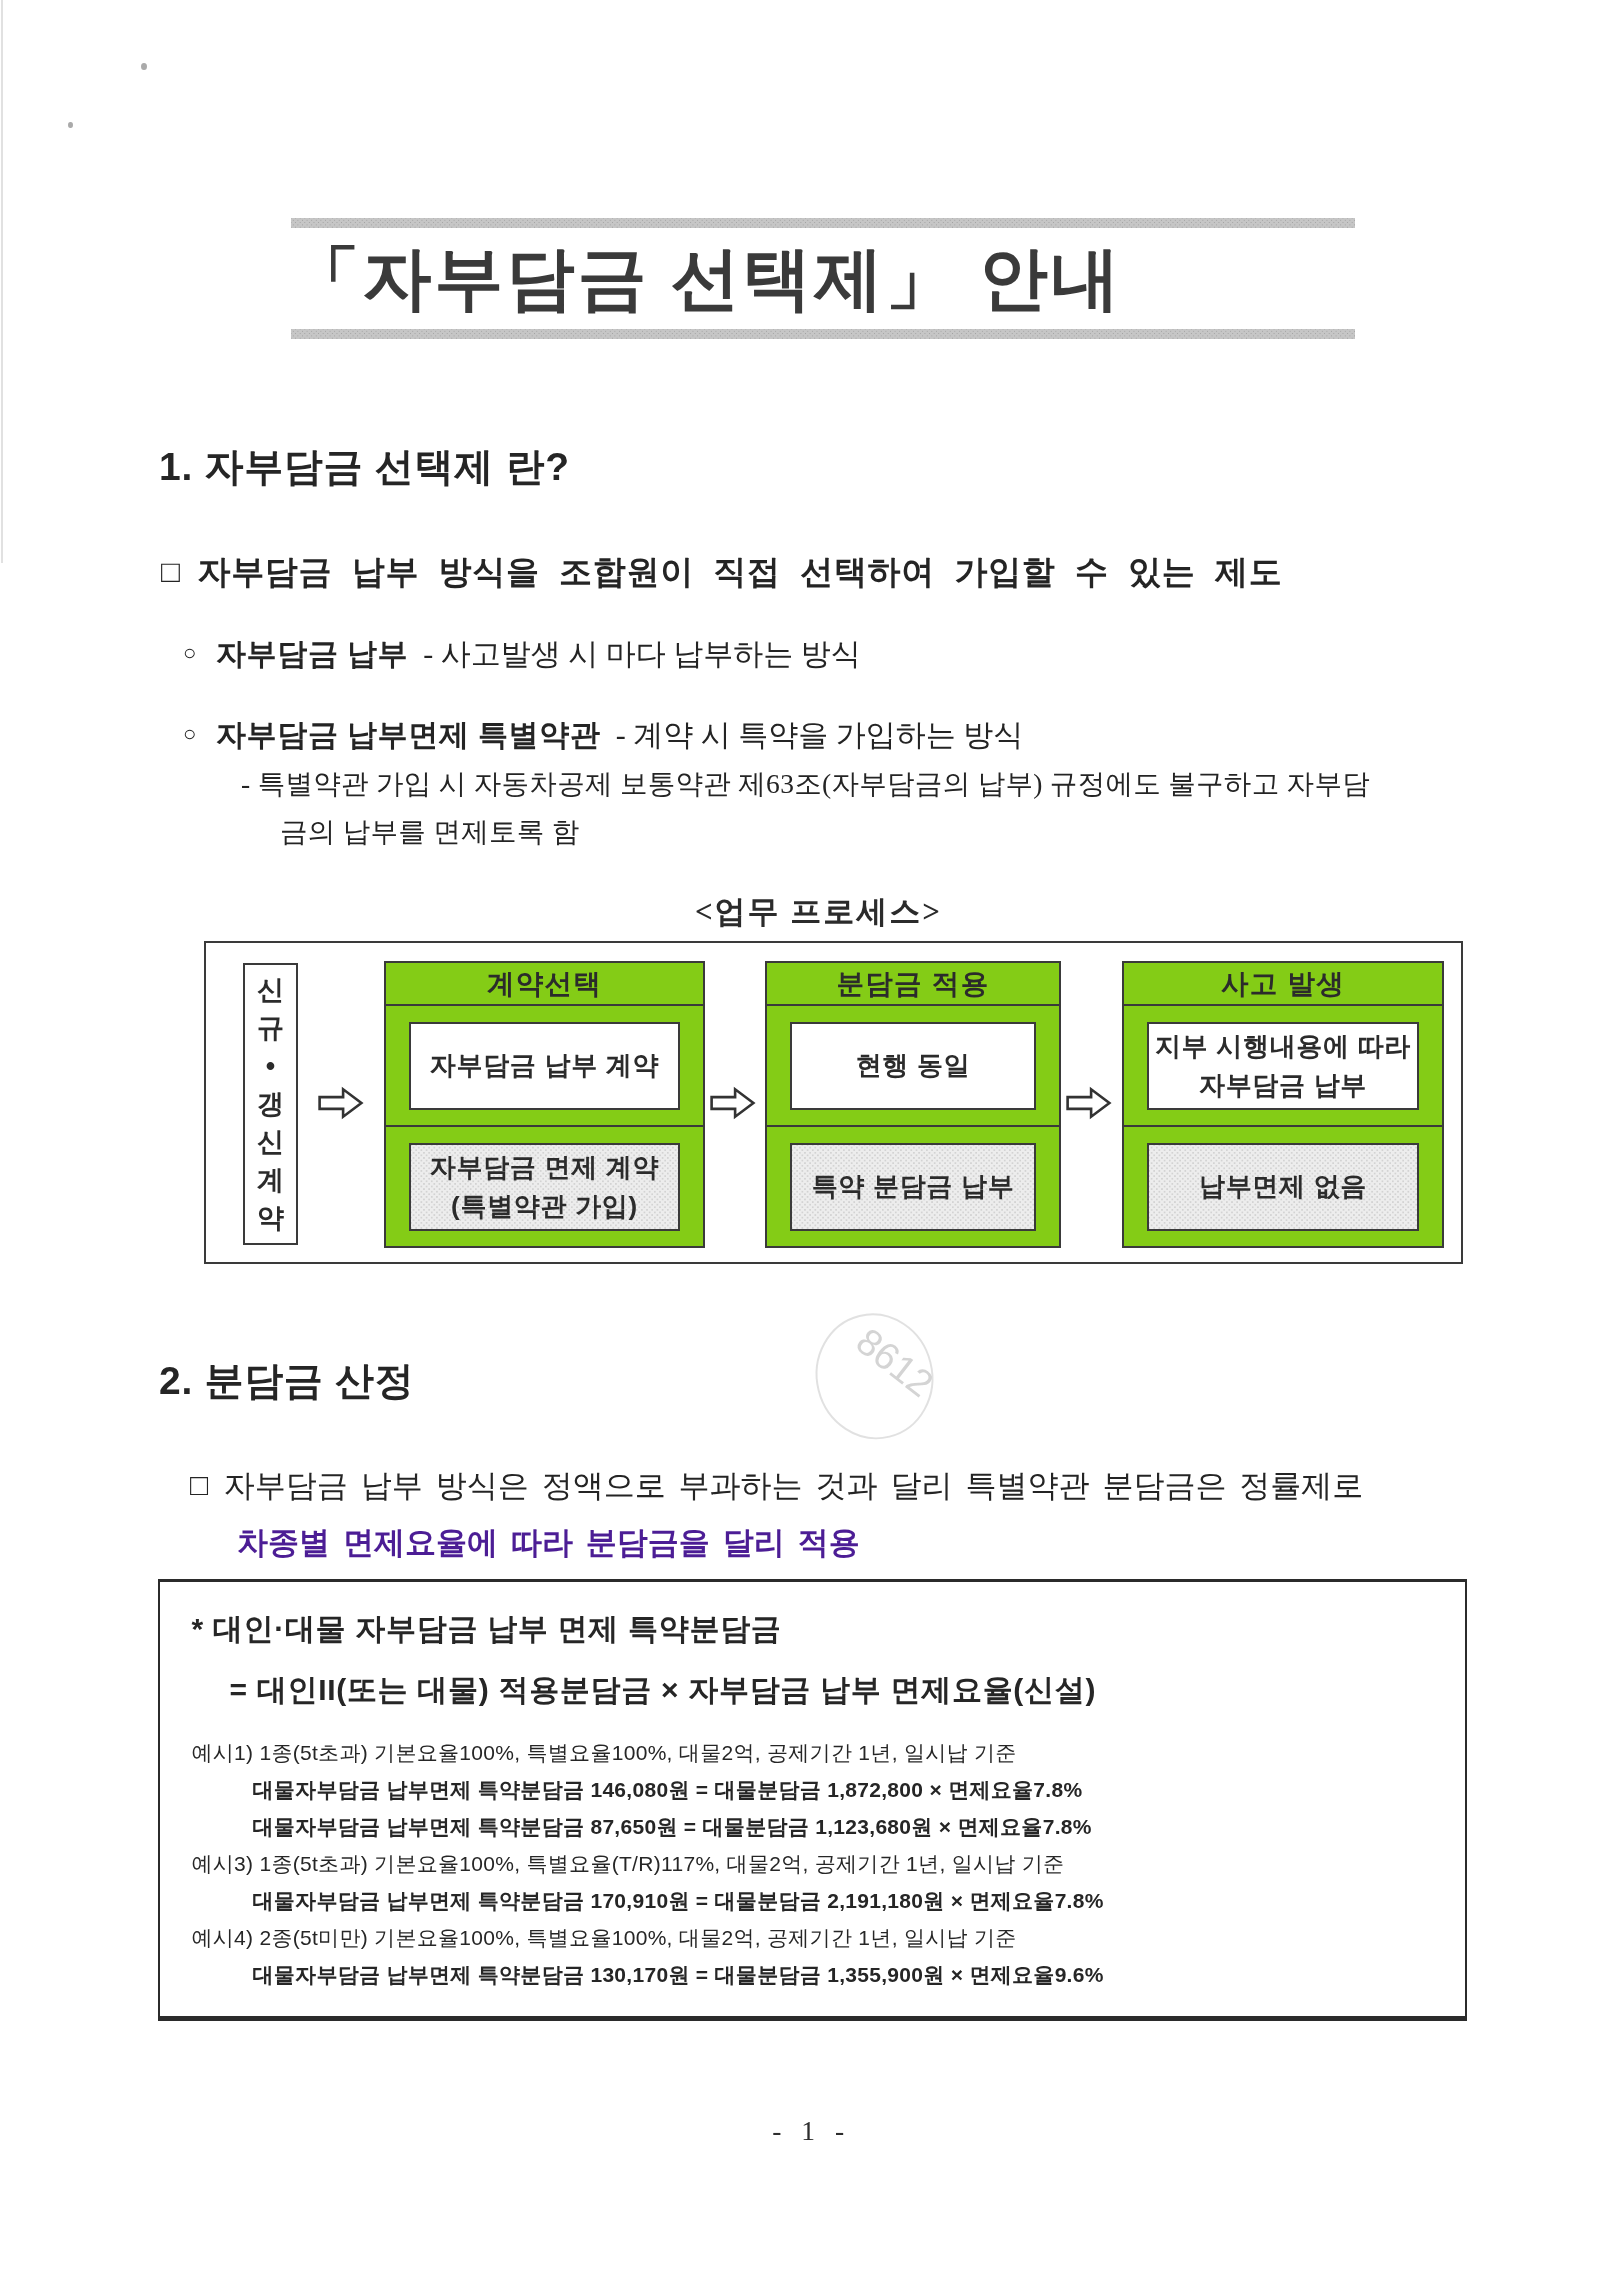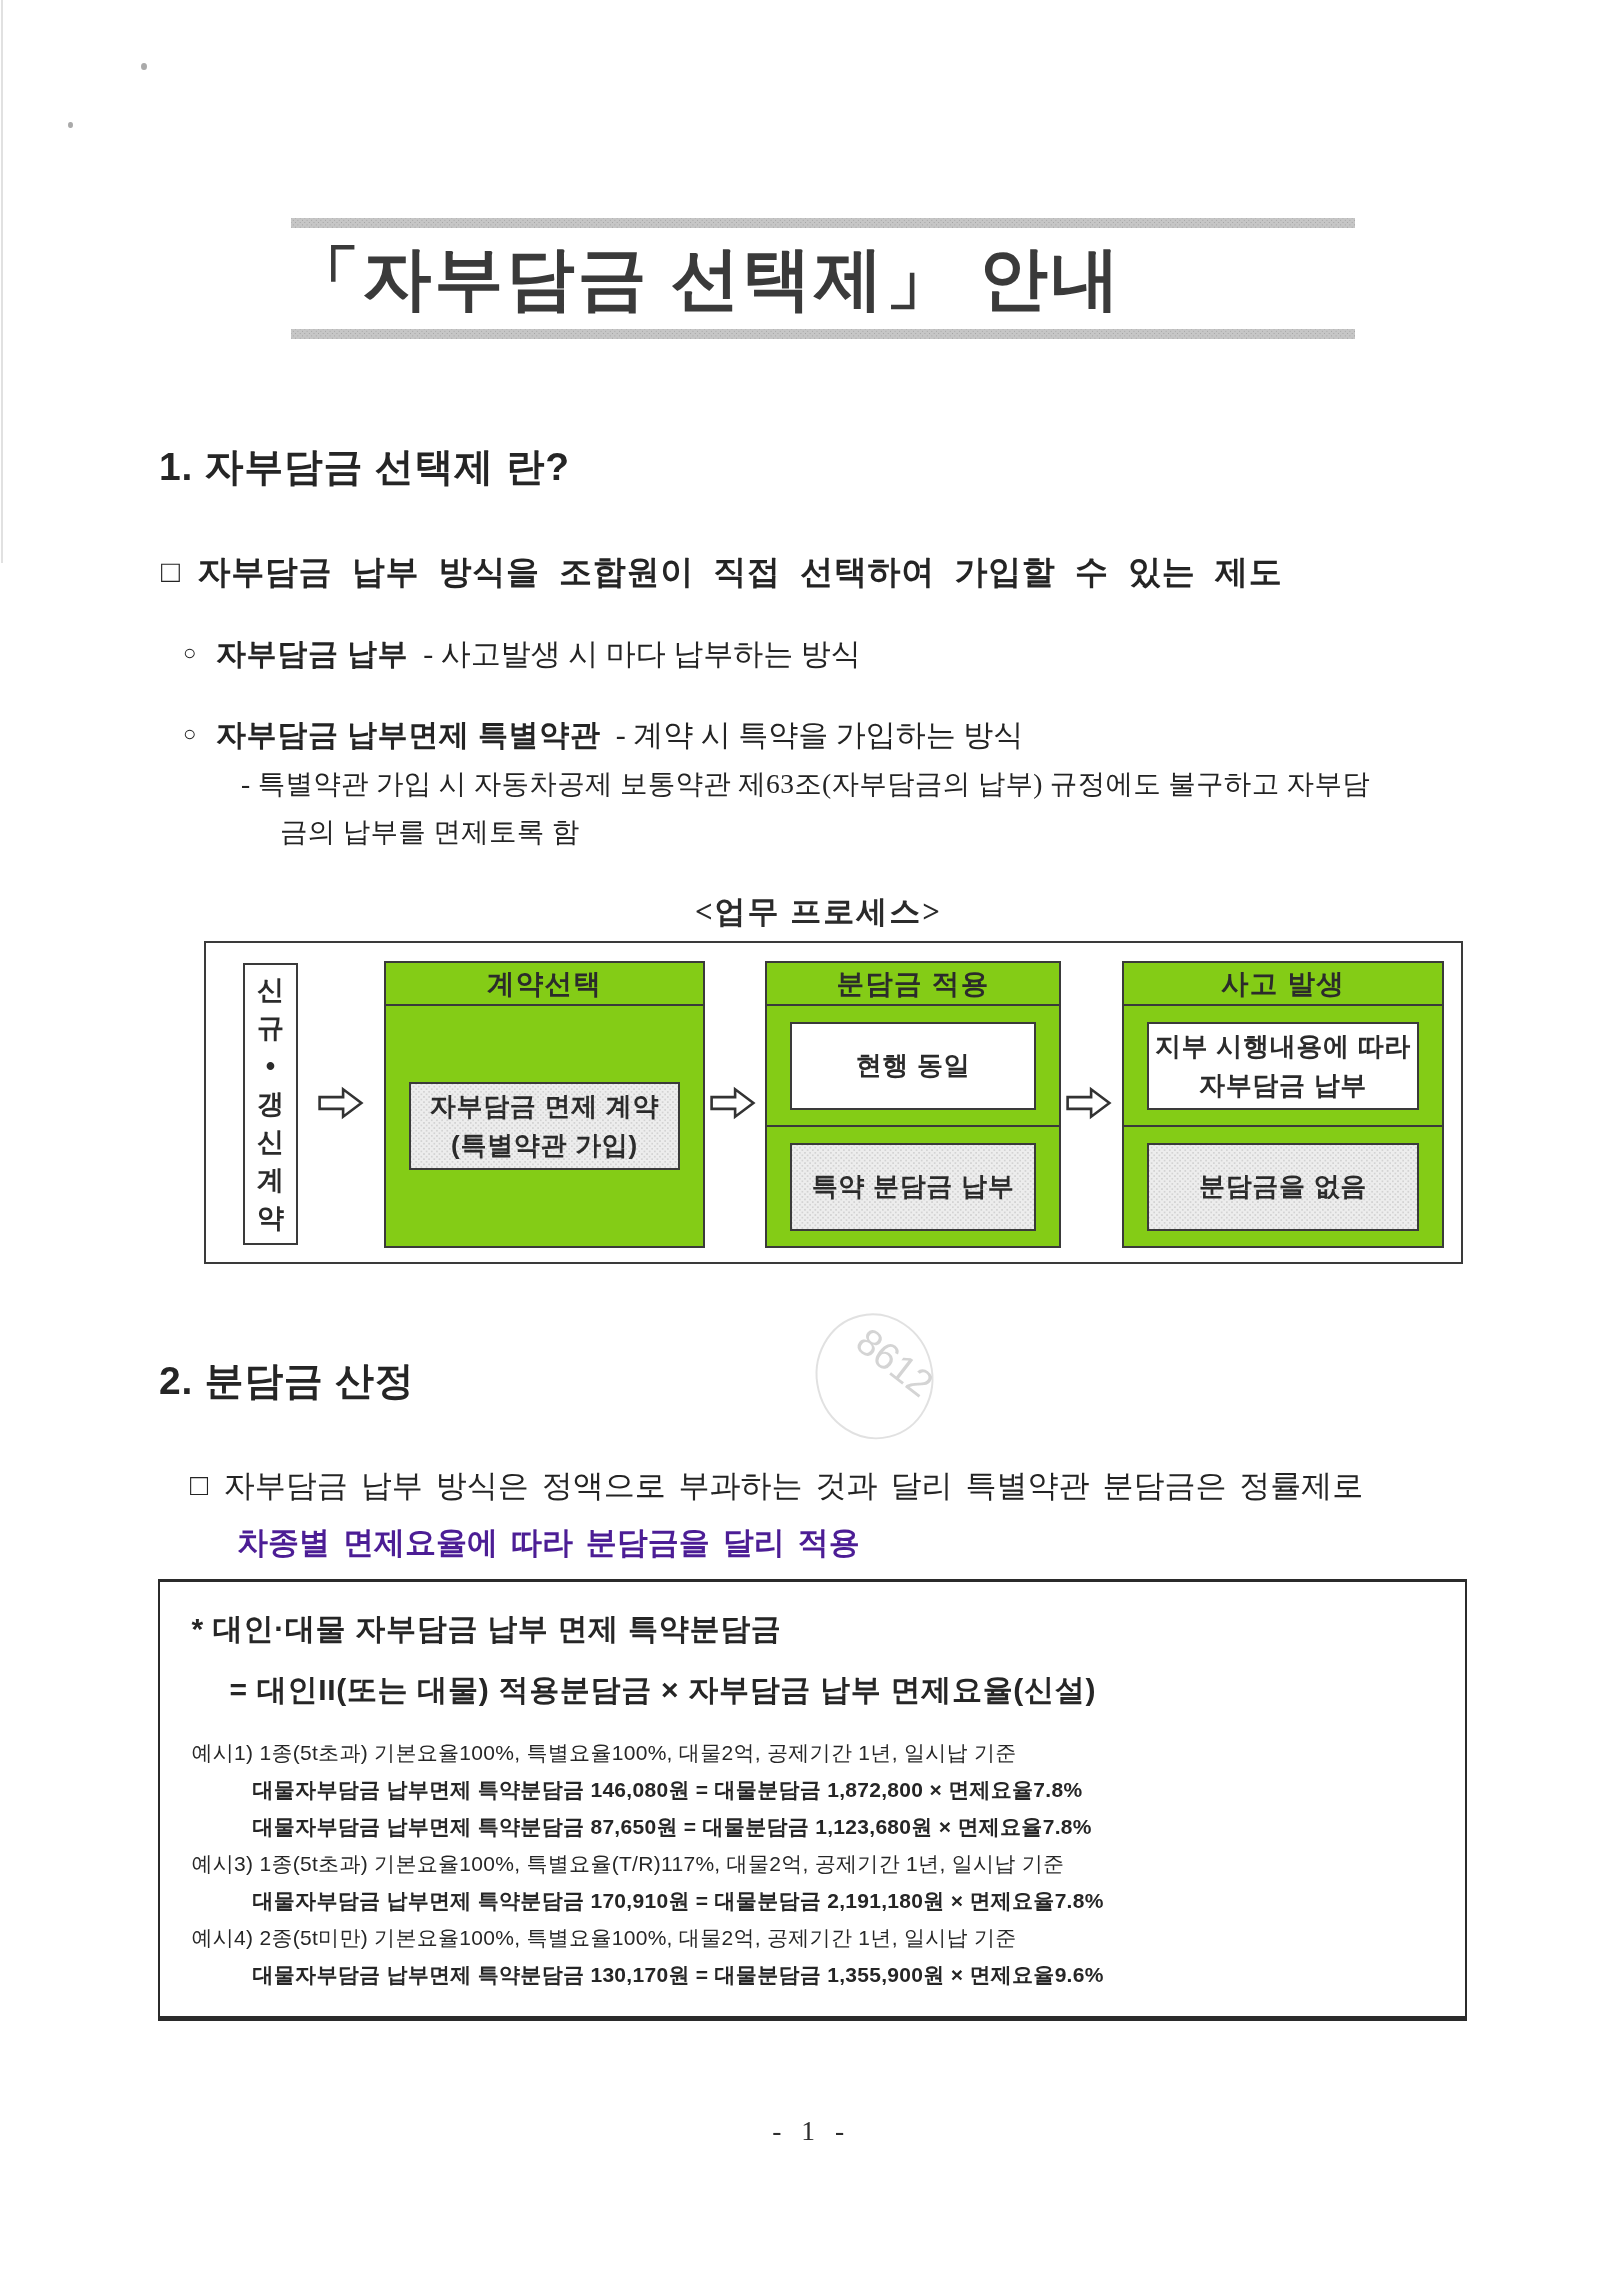--- a/index.html
+++ b/index.html
@@ -159,20 +159,25 @@
     <span>계</span>
     <span>약</span>
   </div>
 
   <svg class="abs flow-arrow" style="left:111px;top:143px;" viewBox="0 0 72 52">
     <path d="M4 17 H40 V5 L68 26 40 47 V35 H4 Z" fill="#ffffff" stroke="#333333" stroke-width="4"></path>
   </svg>
 
   <div class="abs col" style="left:178px;width:317px;">
     <div class="col-header">계약선택</div>
+    <div class="col-row first">
+      <div class="inner-box">
+        <span>자부담금 납부 계약</span>
+      </div>
+    </div>
     <div class="col-row">
       <div class="inner-box shaded">
         <span>자부담금 면제 계약</span>
         <span>(특별약관 가입)</span>
       </div>
     </div>
   </div>
 
   <svg class="abs flow-arrow" style="left:503px;top:143px;" viewBox="0 0 72 52">
     <path d="M4 17 H40 V5 L68 26 40 47 V35 H4 Z" fill="#ffffff" stroke="#333333" stroke-width="4"></path>
@@ -199,21 +204,21 @@
   <div class="abs col" style="left:916px;width:318px;">
     <div class="col-header">사고 발생</div>
     <div class="col-row first">
       <div class="inner-box">
         <span>지부 시행내용에 따라</span>
         <span>자부담금 납부</span>
       </div>
     </div>
     <div class="col-row">
       <div class="inner-box shaded">
-        <span>분담금을 없음</span>
+        <span>납부면제 없음</span>
       </div>
     </div>
   </div>
 
 </div>
 
 <div class="abs h-section sans" style="left:159px;top:1354px;">2. 분담금 산정</div>
 
 <svg class="abs pencil" style="left:799px;top:1303px;" width="151" height="144" viewBox="0 0 230 220">
   <ellipse cx="115" cy="112" rx="88" ry="95" fill="none" stroke="#9b9b9b" stroke-width="3" opacity="0.55" transform="rotate(-14 115 112)"></ellipse>

